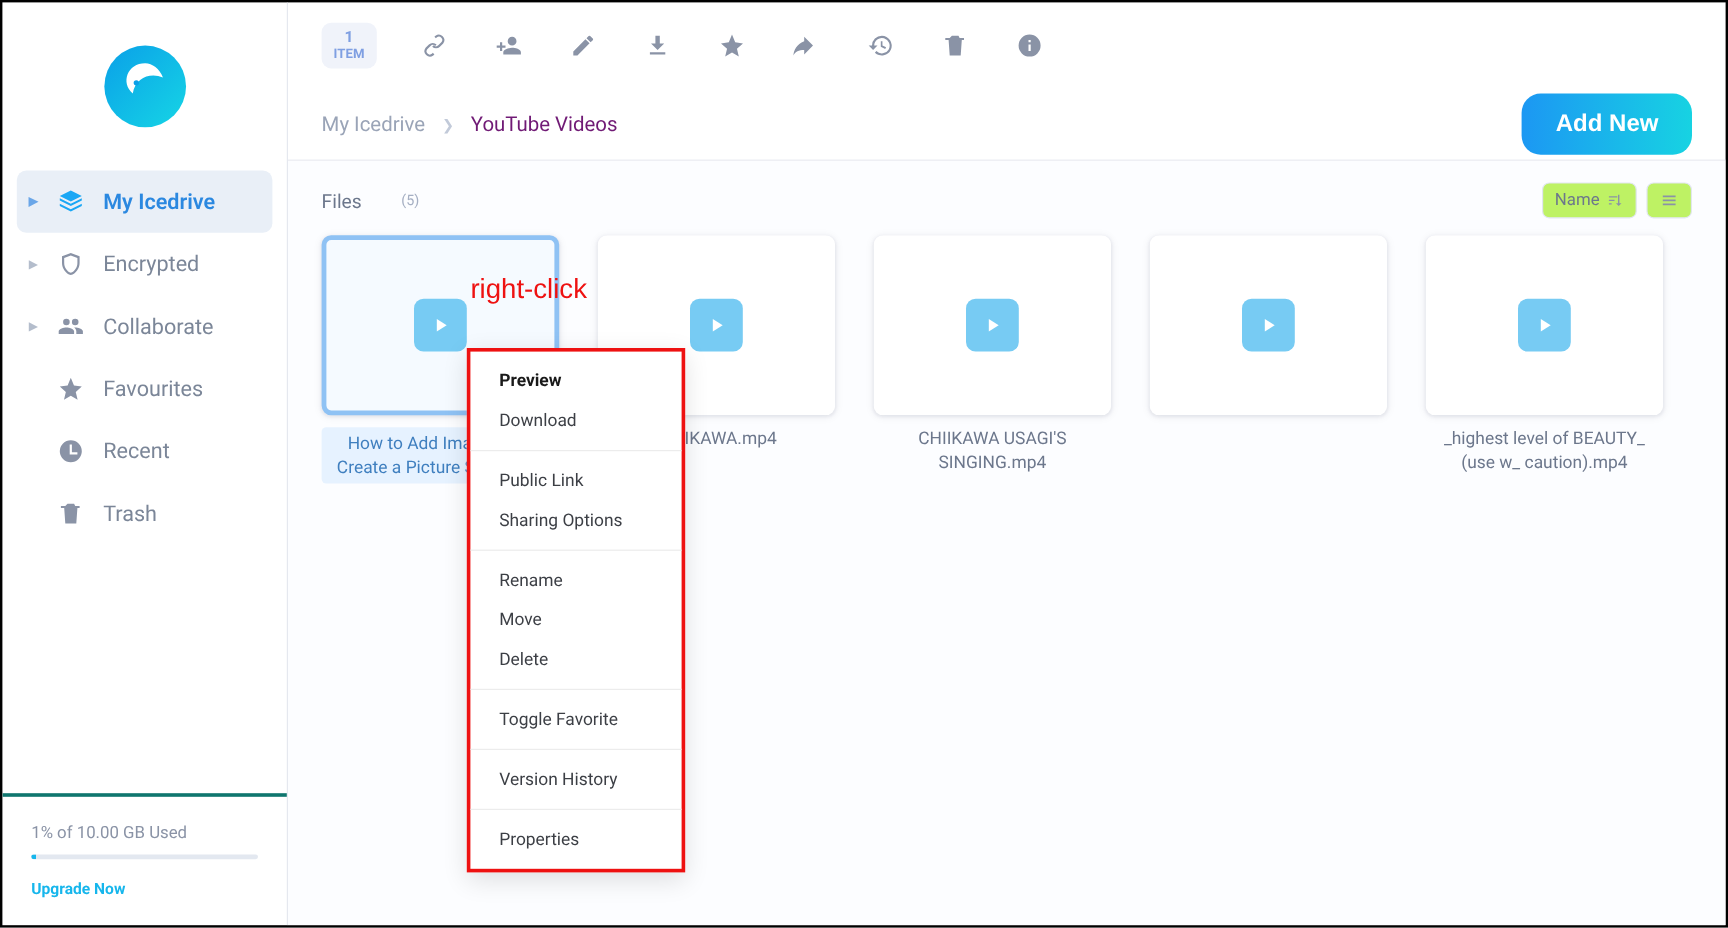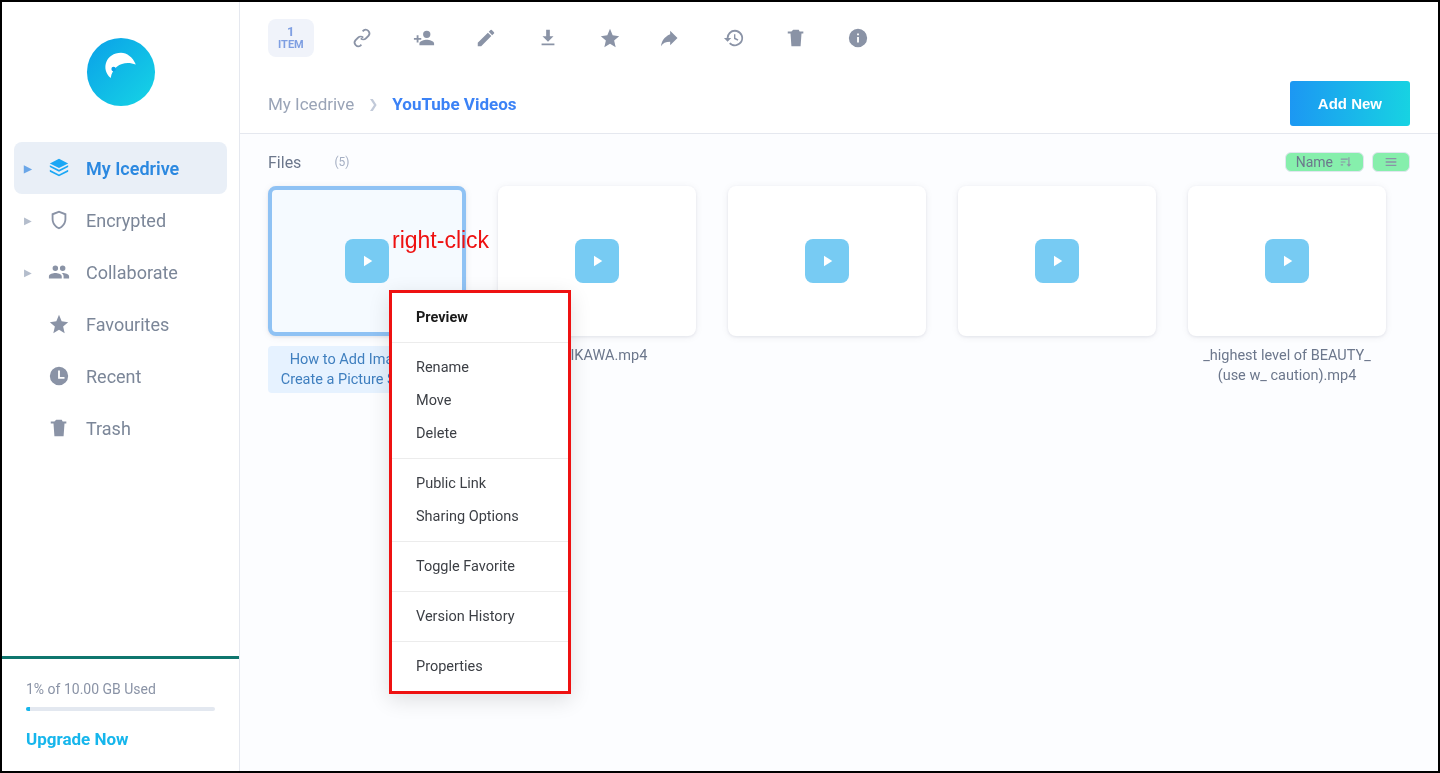--- a/index.html
+++ b/index.html
@@ -18,43 +18,43 @@
   .nav-item .icon { width:26px; display:flex; align-items:center; justify-content:center; }
   .nav-item svg { width:22px; height:22px; fill:#8a93a6; }
   .nav-item.active { background:#e9eff7; color:#2b88e0; font-weight:600; }
   .nav-item.active svg { fill:#1aa7f5; }
   .nav-item.active .chev { color:#6aa6e8; }
 
   .storage { border-top:3px solid #0f766e; padding:22px 24px; }
   .storage-text { font-size:14px; color:#8a93a6; margin-bottom:10px; }
   .storage-bar { height:4px; background:#e3e8f0; border-radius:4px; overflow:hidden; margin-bottom:18px; }
   .storage-fill { height:100%; width:2%; background:#16b6ec; }
-  .upgrade { color:#16b6ec; font-weight:700; font-size:17px; cursor:pointer; }
+  .upgrade { color:#16b6ec; font-weight:700; font-size:13px; cursor:pointer; }
 
   
   .main { flex:1; display:flex; flex-direction:column; min-width:0; }
 
   .toolbar { height:72px; display:flex; align-items:center; gap:34px; padding:0 28px; }
   .item-count { background:#f0f3fa; border-radius:8px; padding:6px 10px; text-align:center; font-size:11px; color:#7f9fe2; line-height:1.1; font-weight:700; }
   .item-count .num { display:block; font-size:13px; }
   .tool-btn { width:28px; height:28px; display:flex; align-items:center; justify-content:center; color:#8a93a6; cursor:pointer; }
   .tool-btn svg { width:22px; height:22px; fill:#8a93a6; }
 
   .breadcrumb-row { height:60px; display:flex; align-items:center; padding:0 28px; border-bottom:1px solid #e5e8ef; }
   .breadcrumb { display:flex; align-items:center; gap:14px; font-size:17px; flex:1; color:#9aa4b7; }
-  .crumb-current { color:#3b82f6; font-weight:700; }
+  .crumb-current { color:#701a75; font-weight:400; }
   .crumb-sep { font-size:12px; color:#c2cad9; }
-  .add-new { background:linear-gradient(92deg,#1c97f3 0%,#17d3e2 100%); color:#fff; border:none; border-radius:3px; padding:14px 28px; font-size:15px; font-weight:600; cursor:pointer; }
+  .add-new { background:linear-gradient(92deg,#1c97f3 0%,#17d3e2 100%); color:#fff; border:none; border-radius:16px; padding:14px 28px; font-size:20px; font-weight:600; cursor:pointer; }
 
   .content { flex:1; background:#fcfdff; padding:18px 28px; position:relative; overflow:hidden; }
   .files-header { display:flex; align-items:center; margin-bottom:14px;gap:27px; }
   .files-label { font-size:16px; color:#6c778c; }
   .files-count { font-size:12px; color:#a5afc3; margin-left:6px; }
   .files-controls { margin-left:auto; display:flex; gap:8px; }
-  .sort-btn, .view-btn { border:1px solid #e1e6ef; background:#86efac; border-radius:6px; height:20px; padding:0 10px; display:flex; align-items:center; gap:6px; font-size:14px; color:#6c778c; cursor:pointer; }
+  .sort-btn, .view-btn { border:1px solid #e1e6ef; background:#bef264; border-radius:6px; height:30px; padding:0 10px; display:flex; align-items:center; gap:6px; font-size:14px; color:#6c778c; cursor:pointer; }
 
   .grid { display:flex; gap:32px; }
   .tile { width:198px; cursor:pointer; }
   .tile-thumb { height:150px; border-radius:8px; background:#fff; box-shadow:0 1px 3px rgba(20,30,60,.08),0 1px 8px rgba(20,30,60,.06); display:flex; align-items:center; justify-content:center; border:4px solid transparent; }
   .tile.selected .tile-thumb { border-color:#8fc2f4; background:#f5faff; }
   .tile-thumb .play { width:44px; height:44px; border-radius:8px; background:#77cbf3; display:flex; align-items:center; justify-content:center; }
   .tile-thumb .play svg { fill:#fff; width:18px; height:18px; }
   .tile-name { margin-top:10px; text-align:center; font-size:14.5px; color:#6c778c; line-height:1.35; padding:0 4px; word-break:break-word; }
   .tile.selected .tile-name { background:#e6f2ff; border-radius:4px; color:#3f7fbf; padding:4px; }
 
@@ -254,20 +254,21 @@
           <div class="tile-name">CHIIKAWA.mp4</div>
         </div>
         <div class="tile">
           <div class="tile-thumb">
               <div class="play">
                 <svg viewBox="0 0 24 24">
                   <path d="M8 5v14l11-7z"></path>
                 </svg>
               </div>
             </div>
+          <div class="tile-name">CHIIKAWA USAGI'S SINGING.mp4</div>
         </div>
         <div class="tile">
           <div class="tile-thumb">
               <div class="play">
                 <svg viewBox="0 0 24 24">
                   <path d="M8 5v14l11-7z"></path>
                 </svg>
               </div>
             </div>
         </div>
@@ -284,31 +285,32 @@
       </div>
     </div>
   </main>
 </div>
 
 <div class="annotation">right-click</div>
 
 <div class="context-menu">
   <div class="ctx-group">
     <div class="ctx-item bold">Preview</div>
+    <div class="ctx-item">Download</div>
+  </div>
+  <div class="ctx-group">
+    <div class="ctx-item">Public Link</div>
+    <div class="ctx-item">Sharing Options</div>
   </div>
   <div class="ctx-group">
     <div class="ctx-item">Rename</div>
     <div class="ctx-item">Move</div>
     <div class="ctx-item">Delete</div>
   </div>
   <div class="ctx-group">
-    <div class="ctx-item">Public Link</div>
-    <div class="ctx-item">Sharing Options</div>
-  </div>
-  <div class="ctx-group">
     <div class="ctx-item">Toggle Favorite</div>
   </div>
   <div class="ctx-group">
     <div class="ctx-item">Version History</div>
   </div>
   <div class="ctx-group">
     <div class="ctx-item">Properties</div>
   </div>
 </div>
 

